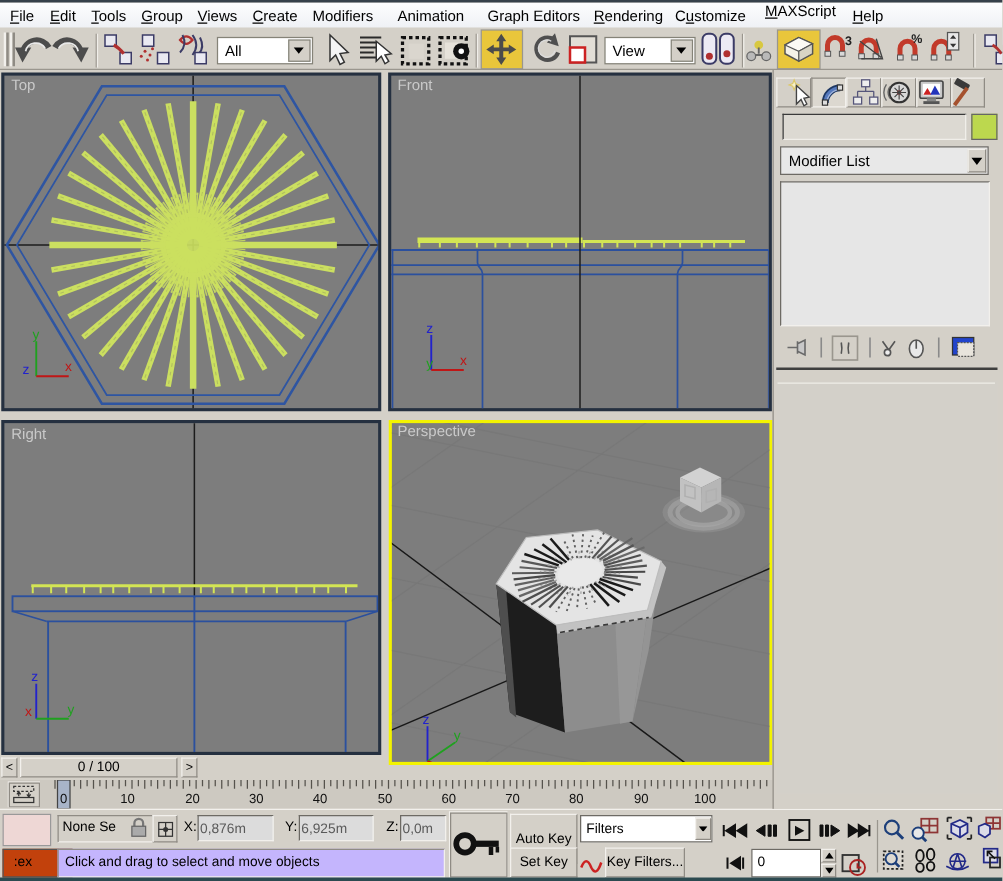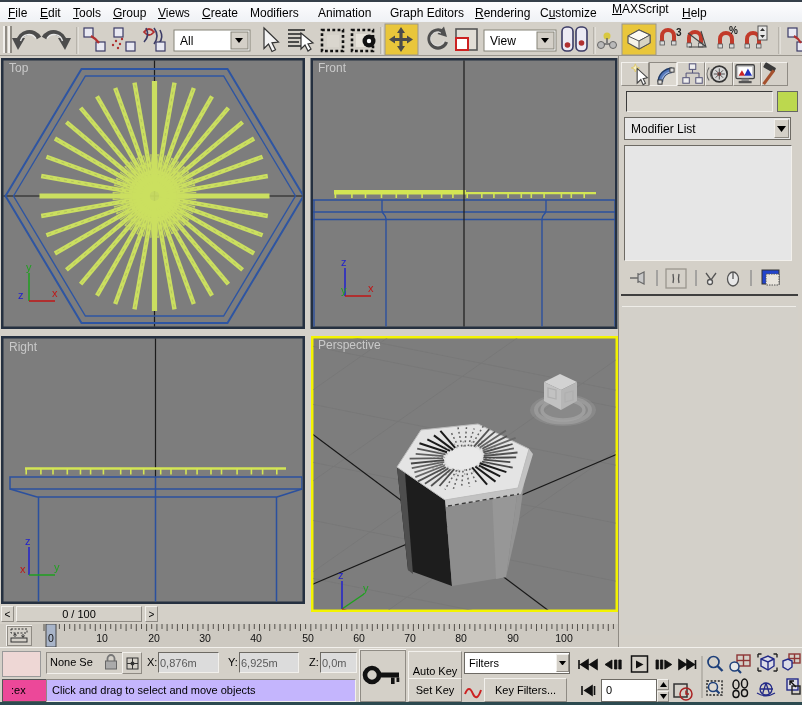--- a/index.html
+++ b/index.html
@@ -642,21 +642,21 @@
 <div class="abs" style="left:464px;top:652px;width:106px;height:22px;background:#fff;border:1px solid #6d6a64;padding:4px 0 0 4px">Filters</div>
 <div class="abs raised btn" style="left:556px;top:654px;width:13px;height:18px">
     <svg width="7" height="4.5" viewBox="0 0 7 4.5">
       <path d="M0,0 h7 l-3.5,4.5 z" fill="#000"></path>
     </svg>
   </div>
 <div class="abs raised btn" style="left:408px;top:678px;width:54px;height:24px">Set Key</div>
 <svg class="abs" style="left:463px;top:680px" width="20" height="20" viewBox="0 0 20 20">
     <path d="M2,14 q4,-10 8,0 q4,8 8,-4" fill="none" stroke="#cc2222" stroke-width="2"></path>
   </svg>
-<div class="abs raised btn" style="left:484px;top:678px;width:83px;height:24px">Key Filters...</div>
+<div class="abs raised btn" style="left:484px;top:678px;width:64px;height:24px">Key Filters...</div>
 <div class="abs" style="left:601px;top:679px;width:56px;height:23px;background:#fff;border:1px solid #6d6a64;padding:4px 0 0 4px">0</div>
 <div class="abs" style="left:657px;top:679px;width:12px;height:23px">
 <div class="raised btn" style="width:12px;height:11px">
       <svg width="7" height="5" viewBox="0 0 7 5">
         <path d="M0,5 h7 l-3.5,-5 z" fill="#000"></path>
       </svg>
     </div>
 <div class="raised btn" style="width:12px;height:11px;margin-top:1px">
       <svg width="7" height="5" viewBox="0 0 7 5">
         <path d="M0,0 h7 l-3.5,5 z" fill="#000"></path>
@@ -712,21 +712,21 @@
         <path d="M62,39 h13 M68,33 l-3.5,11 M68,33 l3.5,11"></path>
         <path d="M59,43 q9,5.5 18,0" fill="none"></path>
       </g>
 <g stroke="#232a88" stroke-width="1.4">
         <rect x="89" y="29" width="11" height="11" fill="#dcdce8"></rect>
         <rect x="94" y="36" width="8" height="8" stroke="#222"></rect>
         <path d="M98,37 l-6,-6 M92,35 v-4 h4" stroke="#111"></path>
       </g>
 </g>
 </svg>
-<div class="abs" style="left:2px;top:679px;width:56px;height:23px;background:#ec4899;border:1px solid #555;padding:4px 0 0 8px">:ex</div>
+<div class="abs" style="left:2px;top:679px;width:56px;height:23px;background:#c2410c;border:1px solid #555;padding:4px 0 0 8px">:ex</div>
 <div class="abs sunken" style="left:46px;top:679px;width:310px;height:23px;padding:4px 0 0 5px;background:#c4b5fd">Click and drag to select and move objects</div>
 <div class="abs" style="left:0;top:702px;width:802px;height:3px;background:#2c4a50"></div>
 
 <div class="abs" style="left:618px;top:56px;width:184px;height:591px;background:#d4d0c8;border-left:1px solid #8f8b84"></div>
 <div class="abs raised" style="left:621px;top:62px;width:28px;height:24px"></div>
 <div class="abs" style="left:649px;top:62px;width:28px;height:24px;background:#dcd8d0;border:1px solid;border-color:#8f8b84 #f2f0ec #f2f0ec #8f8b84"></div>
 <div class="abs raised" style="left:677px;top:62px;width:28px;height:24px"></div>
 <div class="abs raised" style="left:705px;top:62px;width:28px;height:24px"></div>
 <div class="abs raised" style="left:733px;top:62px;width:28px;height:24px"></div>
 <div class="abs raised" style="left:761px;top:62px;width:27px;height:24px"></div>

